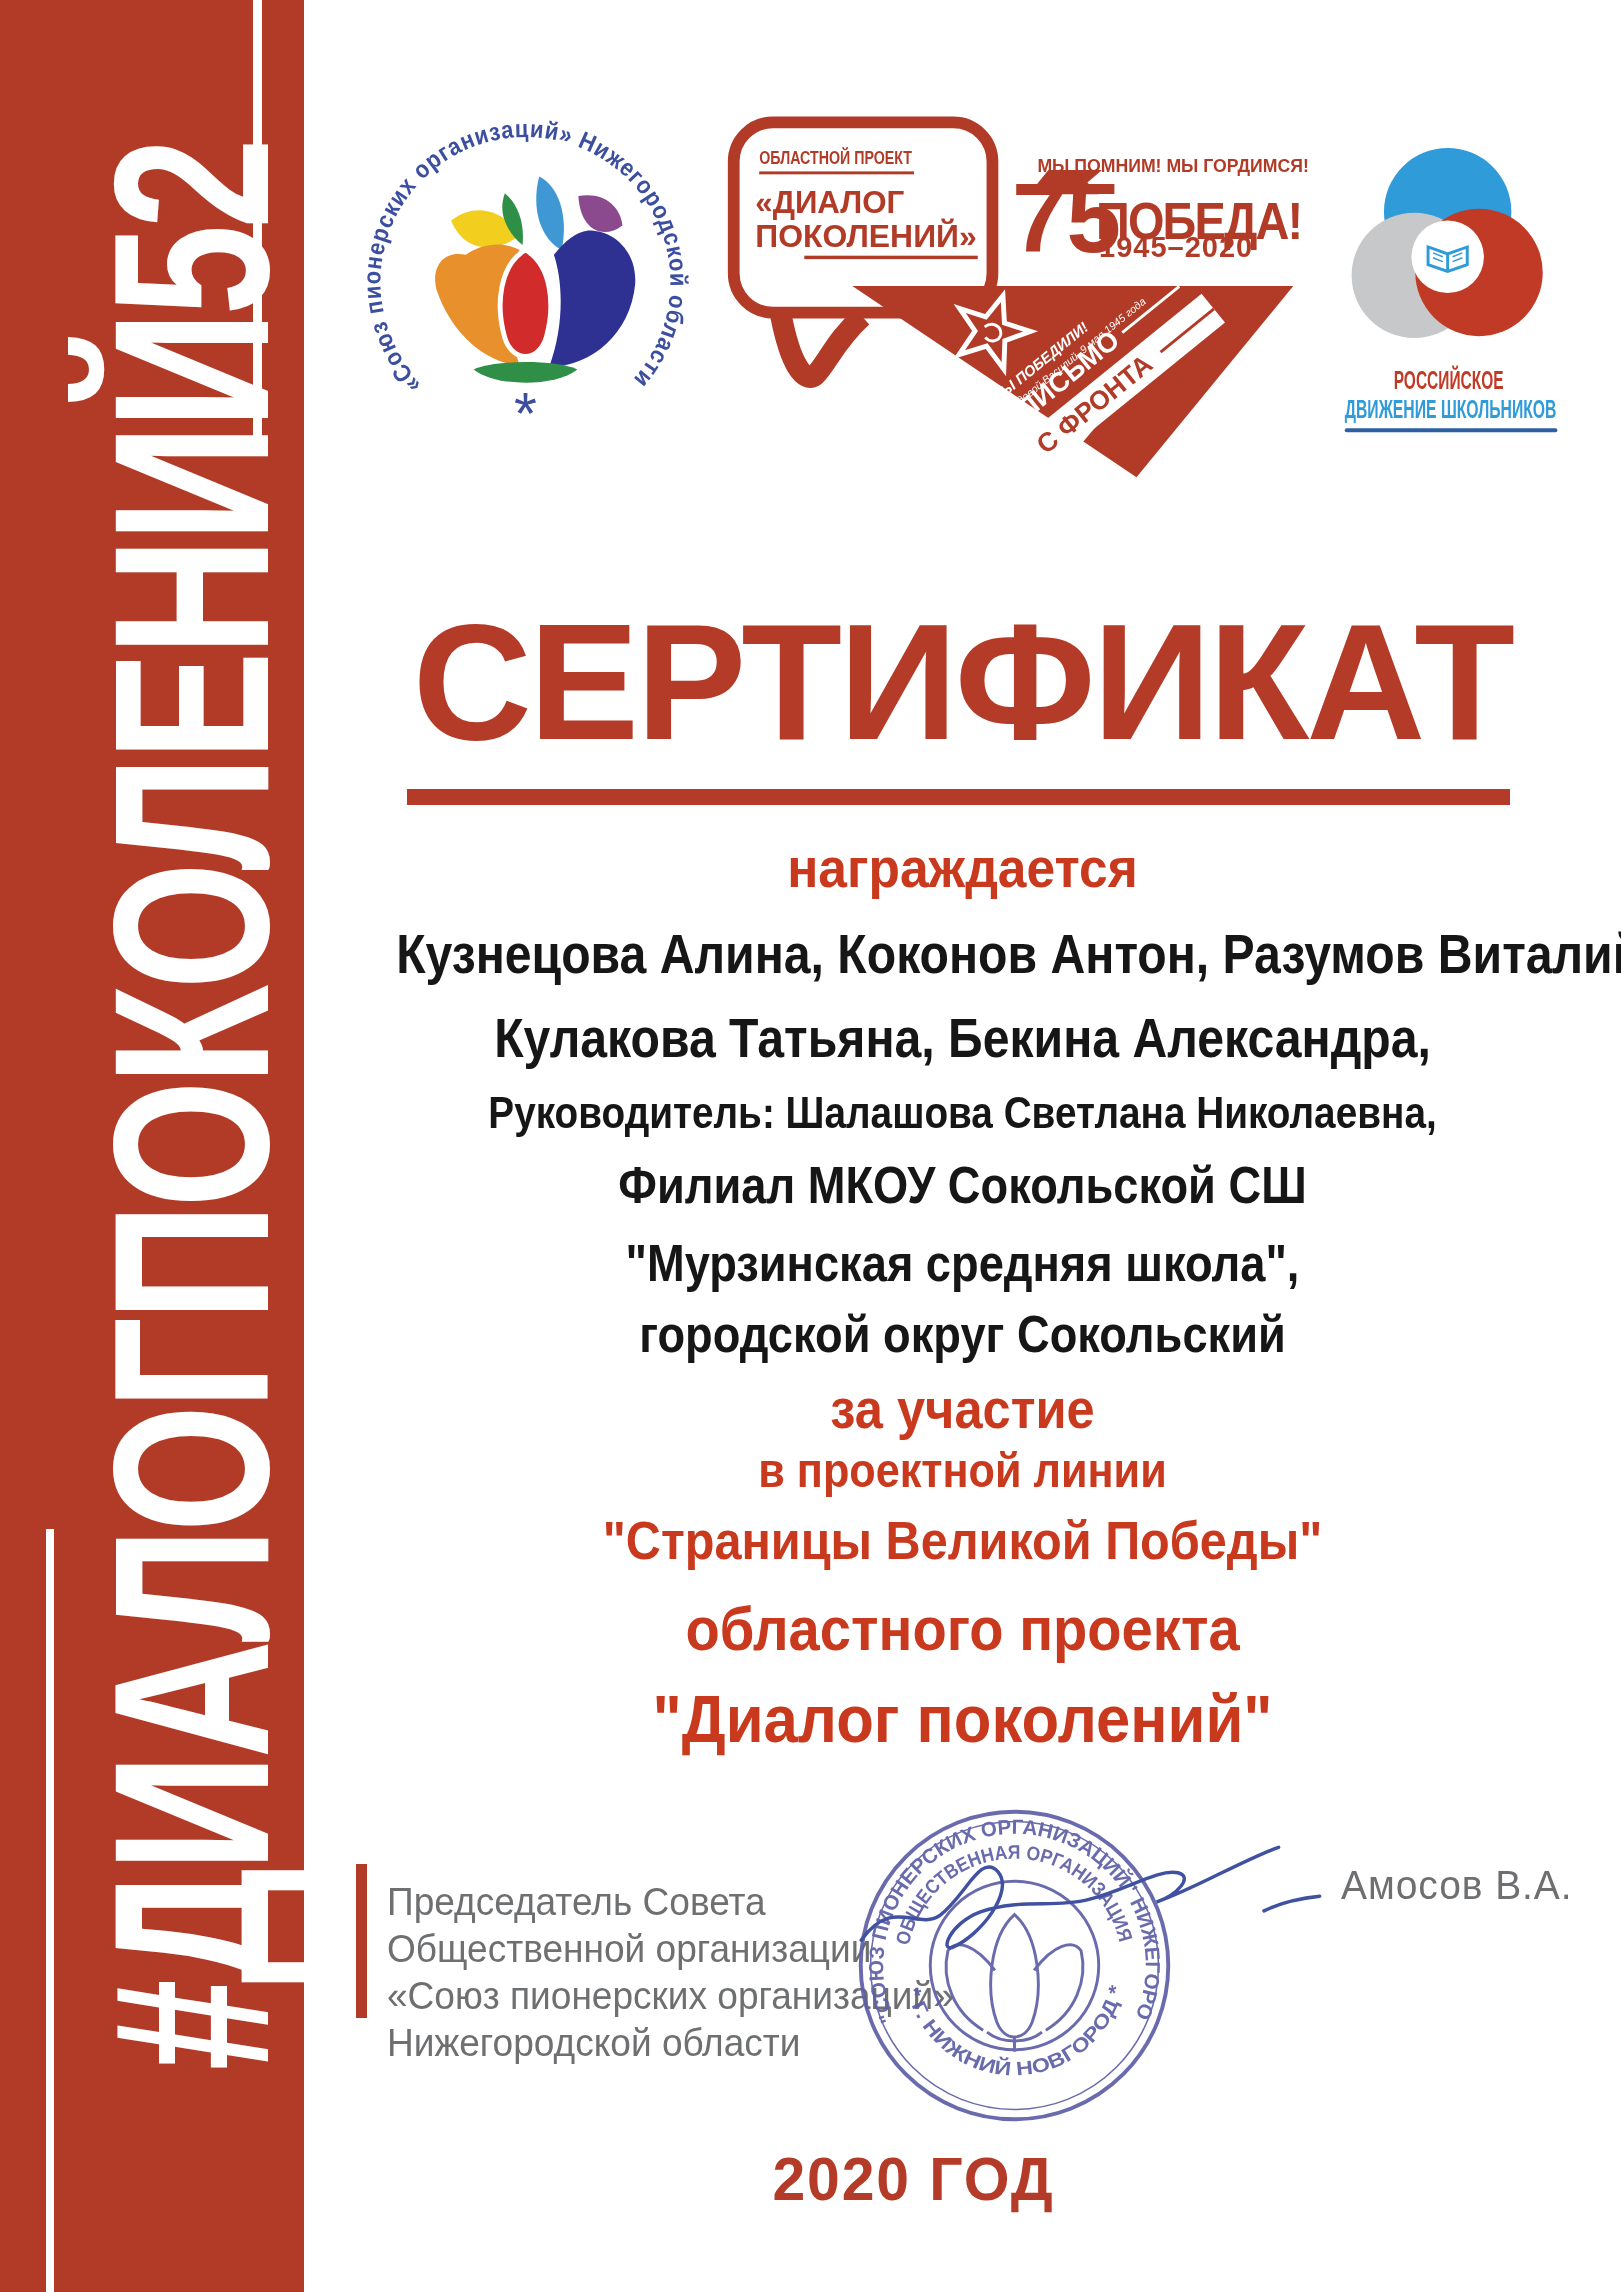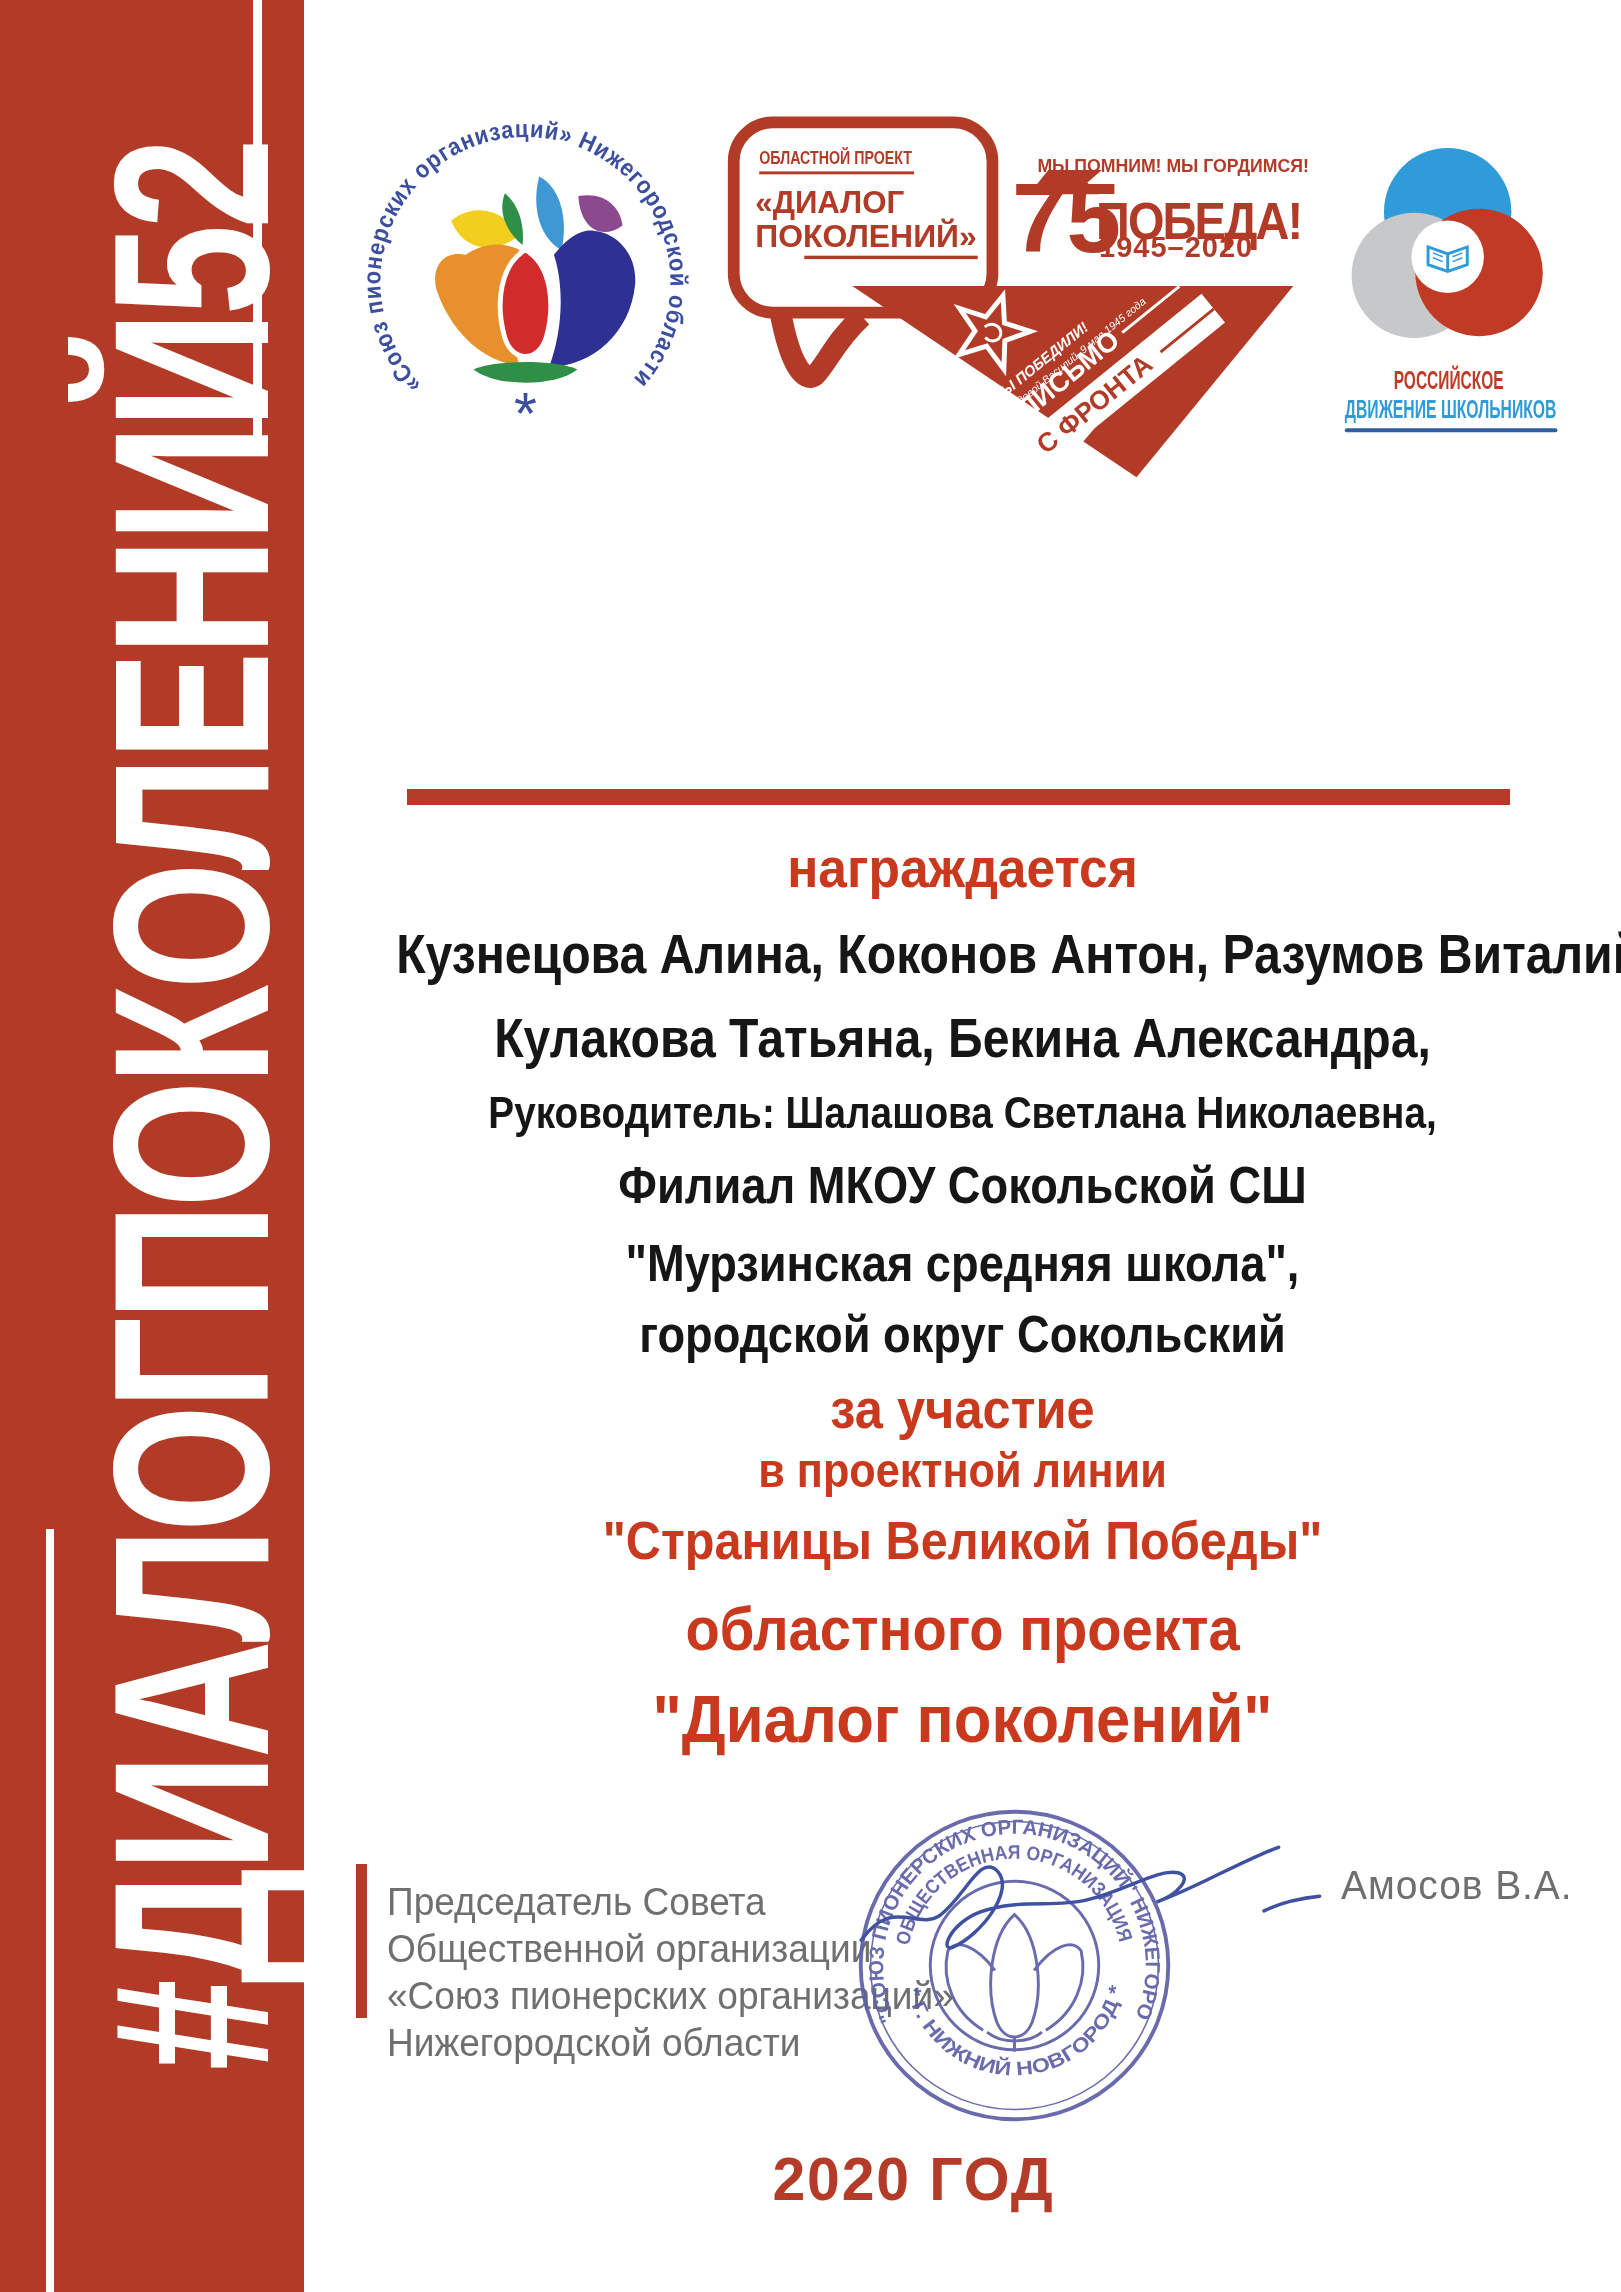--- a/index.html
+++ b/index.html
@@ -123,20 +123,21 @@
       <line x1="102" y1="118" x2="112" y2="122" stroke-width="1.5"></line>
       <line x1="102" y1="123" x2="112" y2="127" stroke-width="1.5"></line>
       <line x1="122" y1="122" x2="132" y2="118" stroke-width="1.5"></line>
       <line x1="122" y1="127" x2="132" y2="123" stroke-width="1.5"></line>
     </g>
     <text x="118" y="257" font-size="26" font-weight="bold" fill="#c13a26" text-anchor="middle" textLength="112" lengthAdjust="spacingAndGlyphs">РОССИЙСКОЕ</text>
     <text x="120" y="287" font-size="27" font-weight="bold" fill="#2f9bd8" text-anchor="middle" textLength="216" lengthAdjust="spacingAndGlyphs">ДВИЖЕНИЕ ШКОЛЬНИКОВ</text>
     <rect x="12" y="297" width="217" height="4" rx="2" fill="#2e5fa3"></rect>
   </svg>
 
+  <div class="abs cline" id="title">СЕРТИФИКАТ</div>
   <div class="abs" id="title-rule"></div>
   <div class="abs cline red" id="awarded">награждается</div>
   <div class="abs cline blk" id="names1">Кузнецова Алина, Коконов Антон, Разумов Виталий,</div>
   <div class="abs cline blk" id="names2">Кулакова Татьяна, Бекина Александра,</div>
   <div class="abs cline blk" id="leader">Руководитель: Шалашова Светлана Николаевна,</div>
   <div class="abs cline blk" id="school1">Филиал МКОУ Сокольской СШ</div>
   <div class="abs cline blk" id="school2">"Мурзинская средняя школа",</div>
   <div class="abs cline blk" id="school3">городской округ Сокольский</div>
   <div class="abs cline red" id="forp">за участие</div>
   <div class="abs cline red" id="inline">в проектной линии</div>

